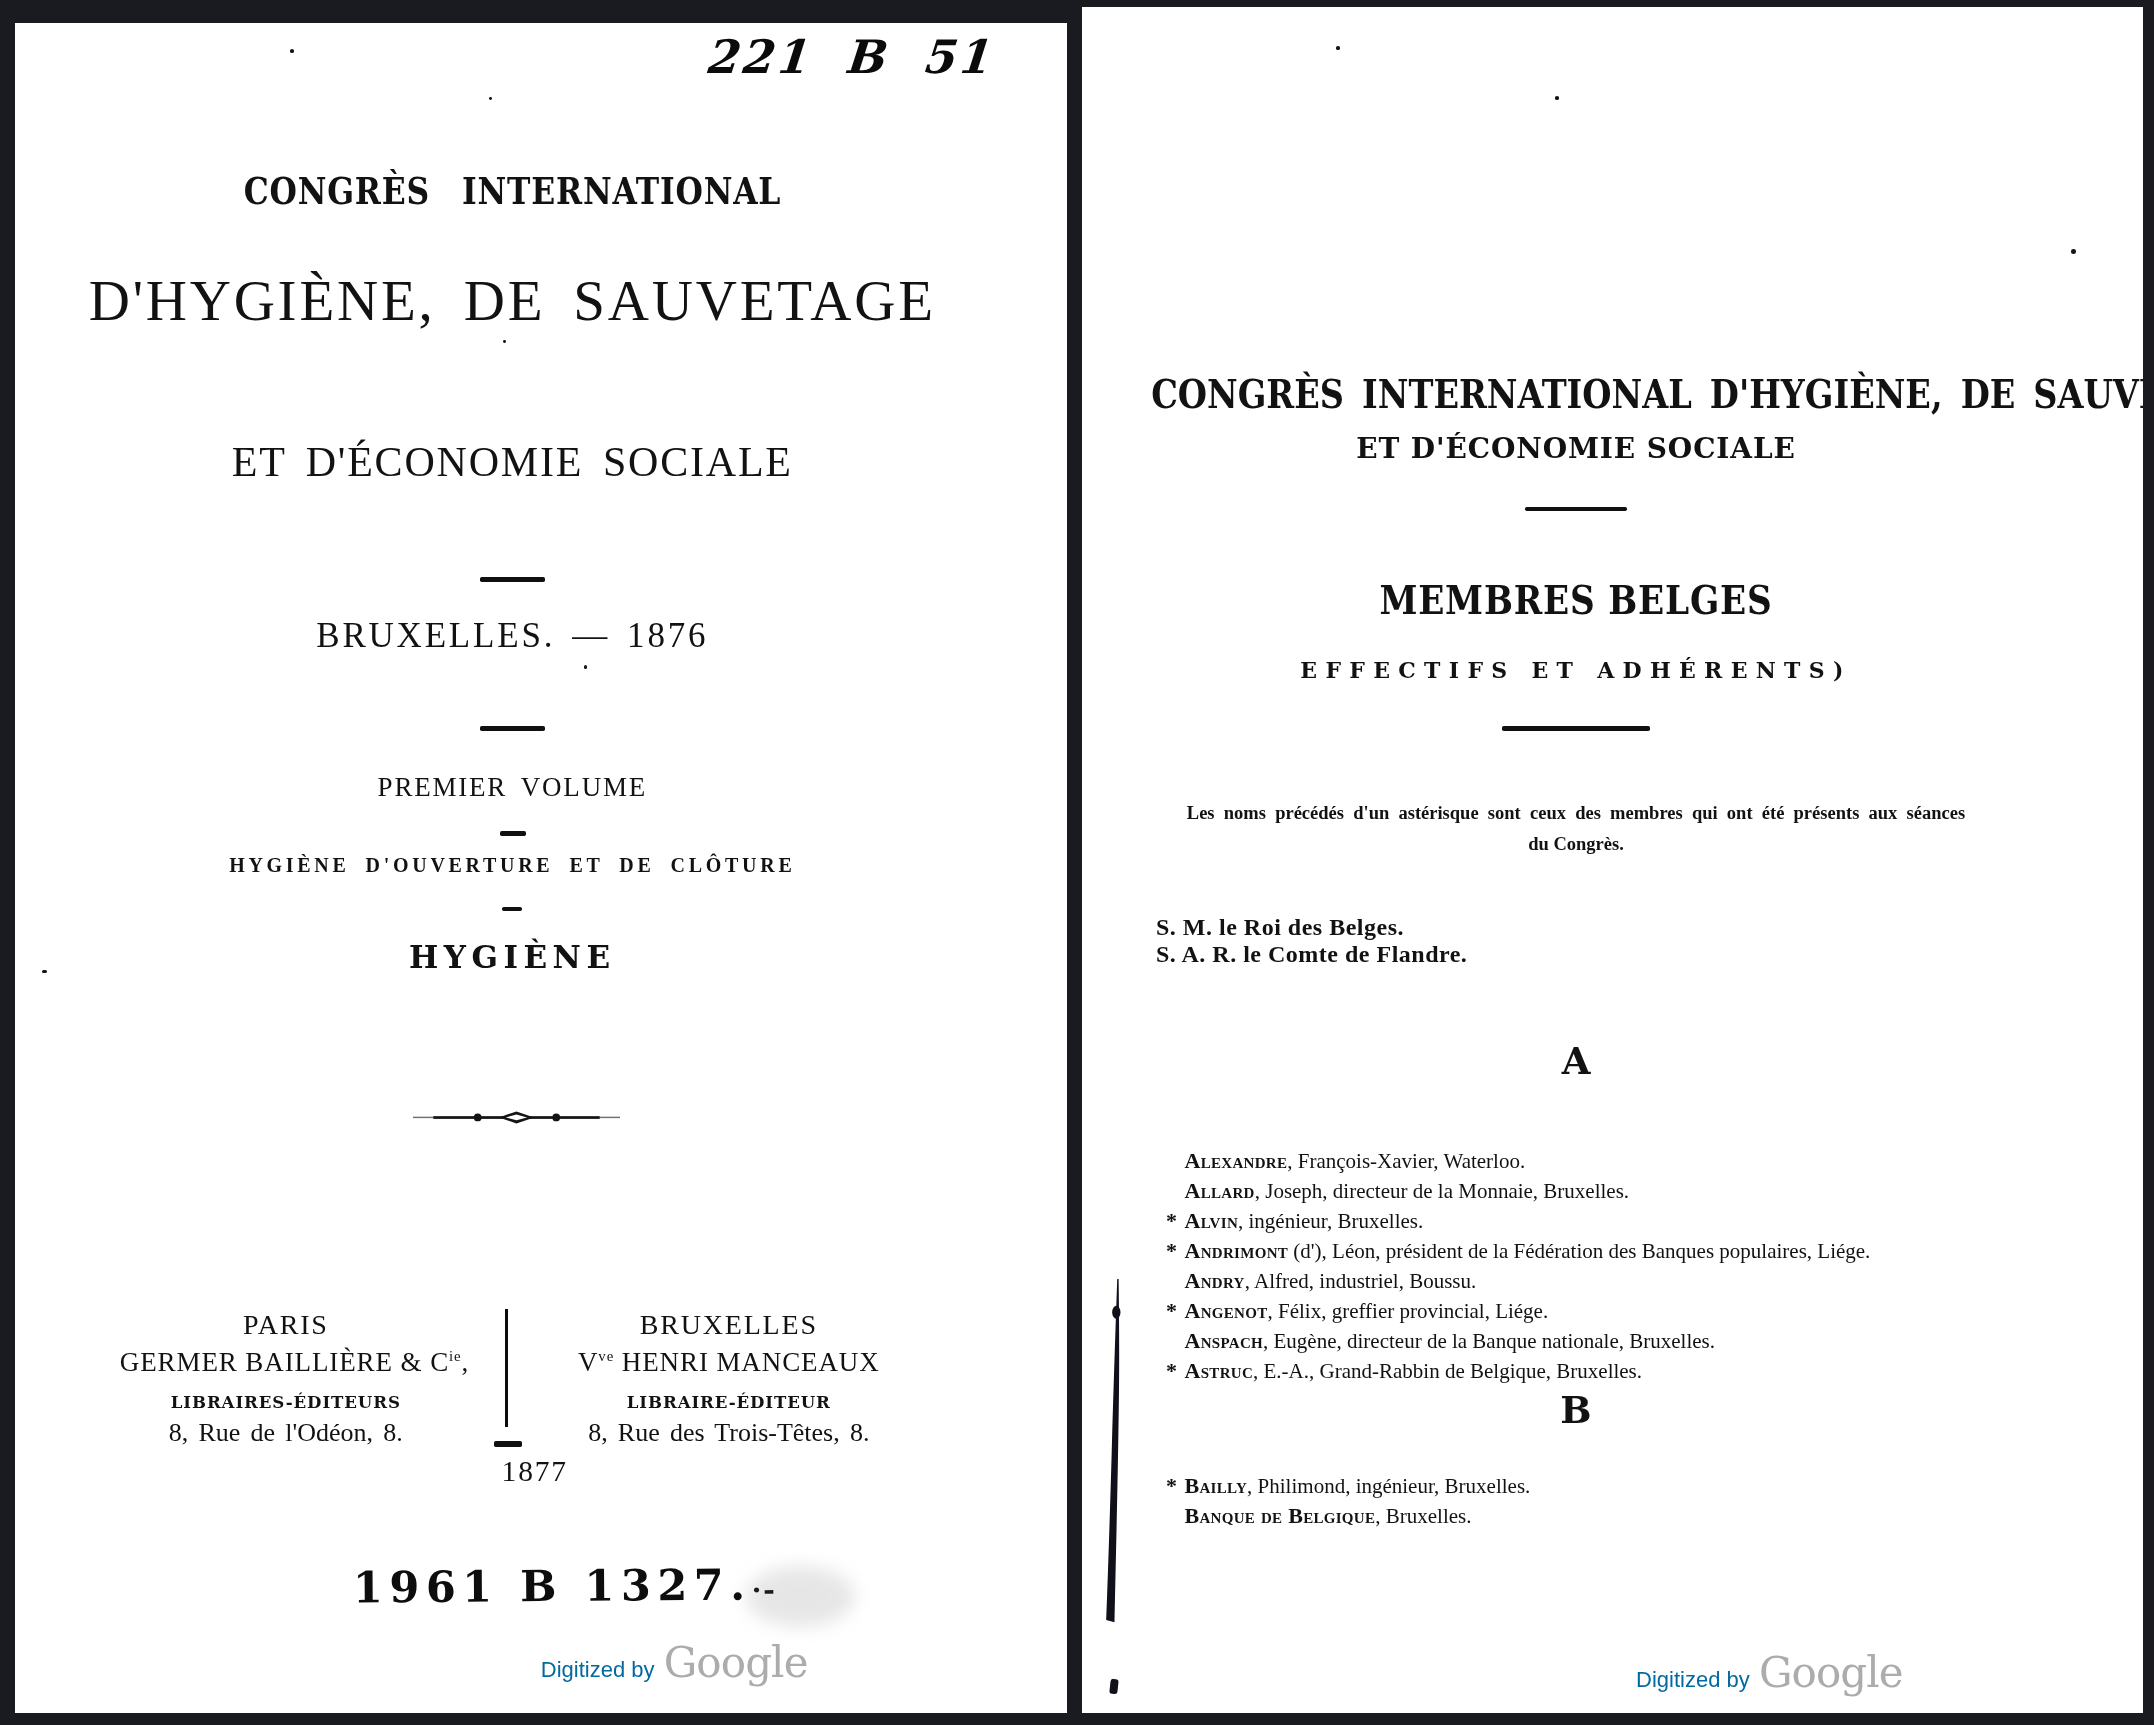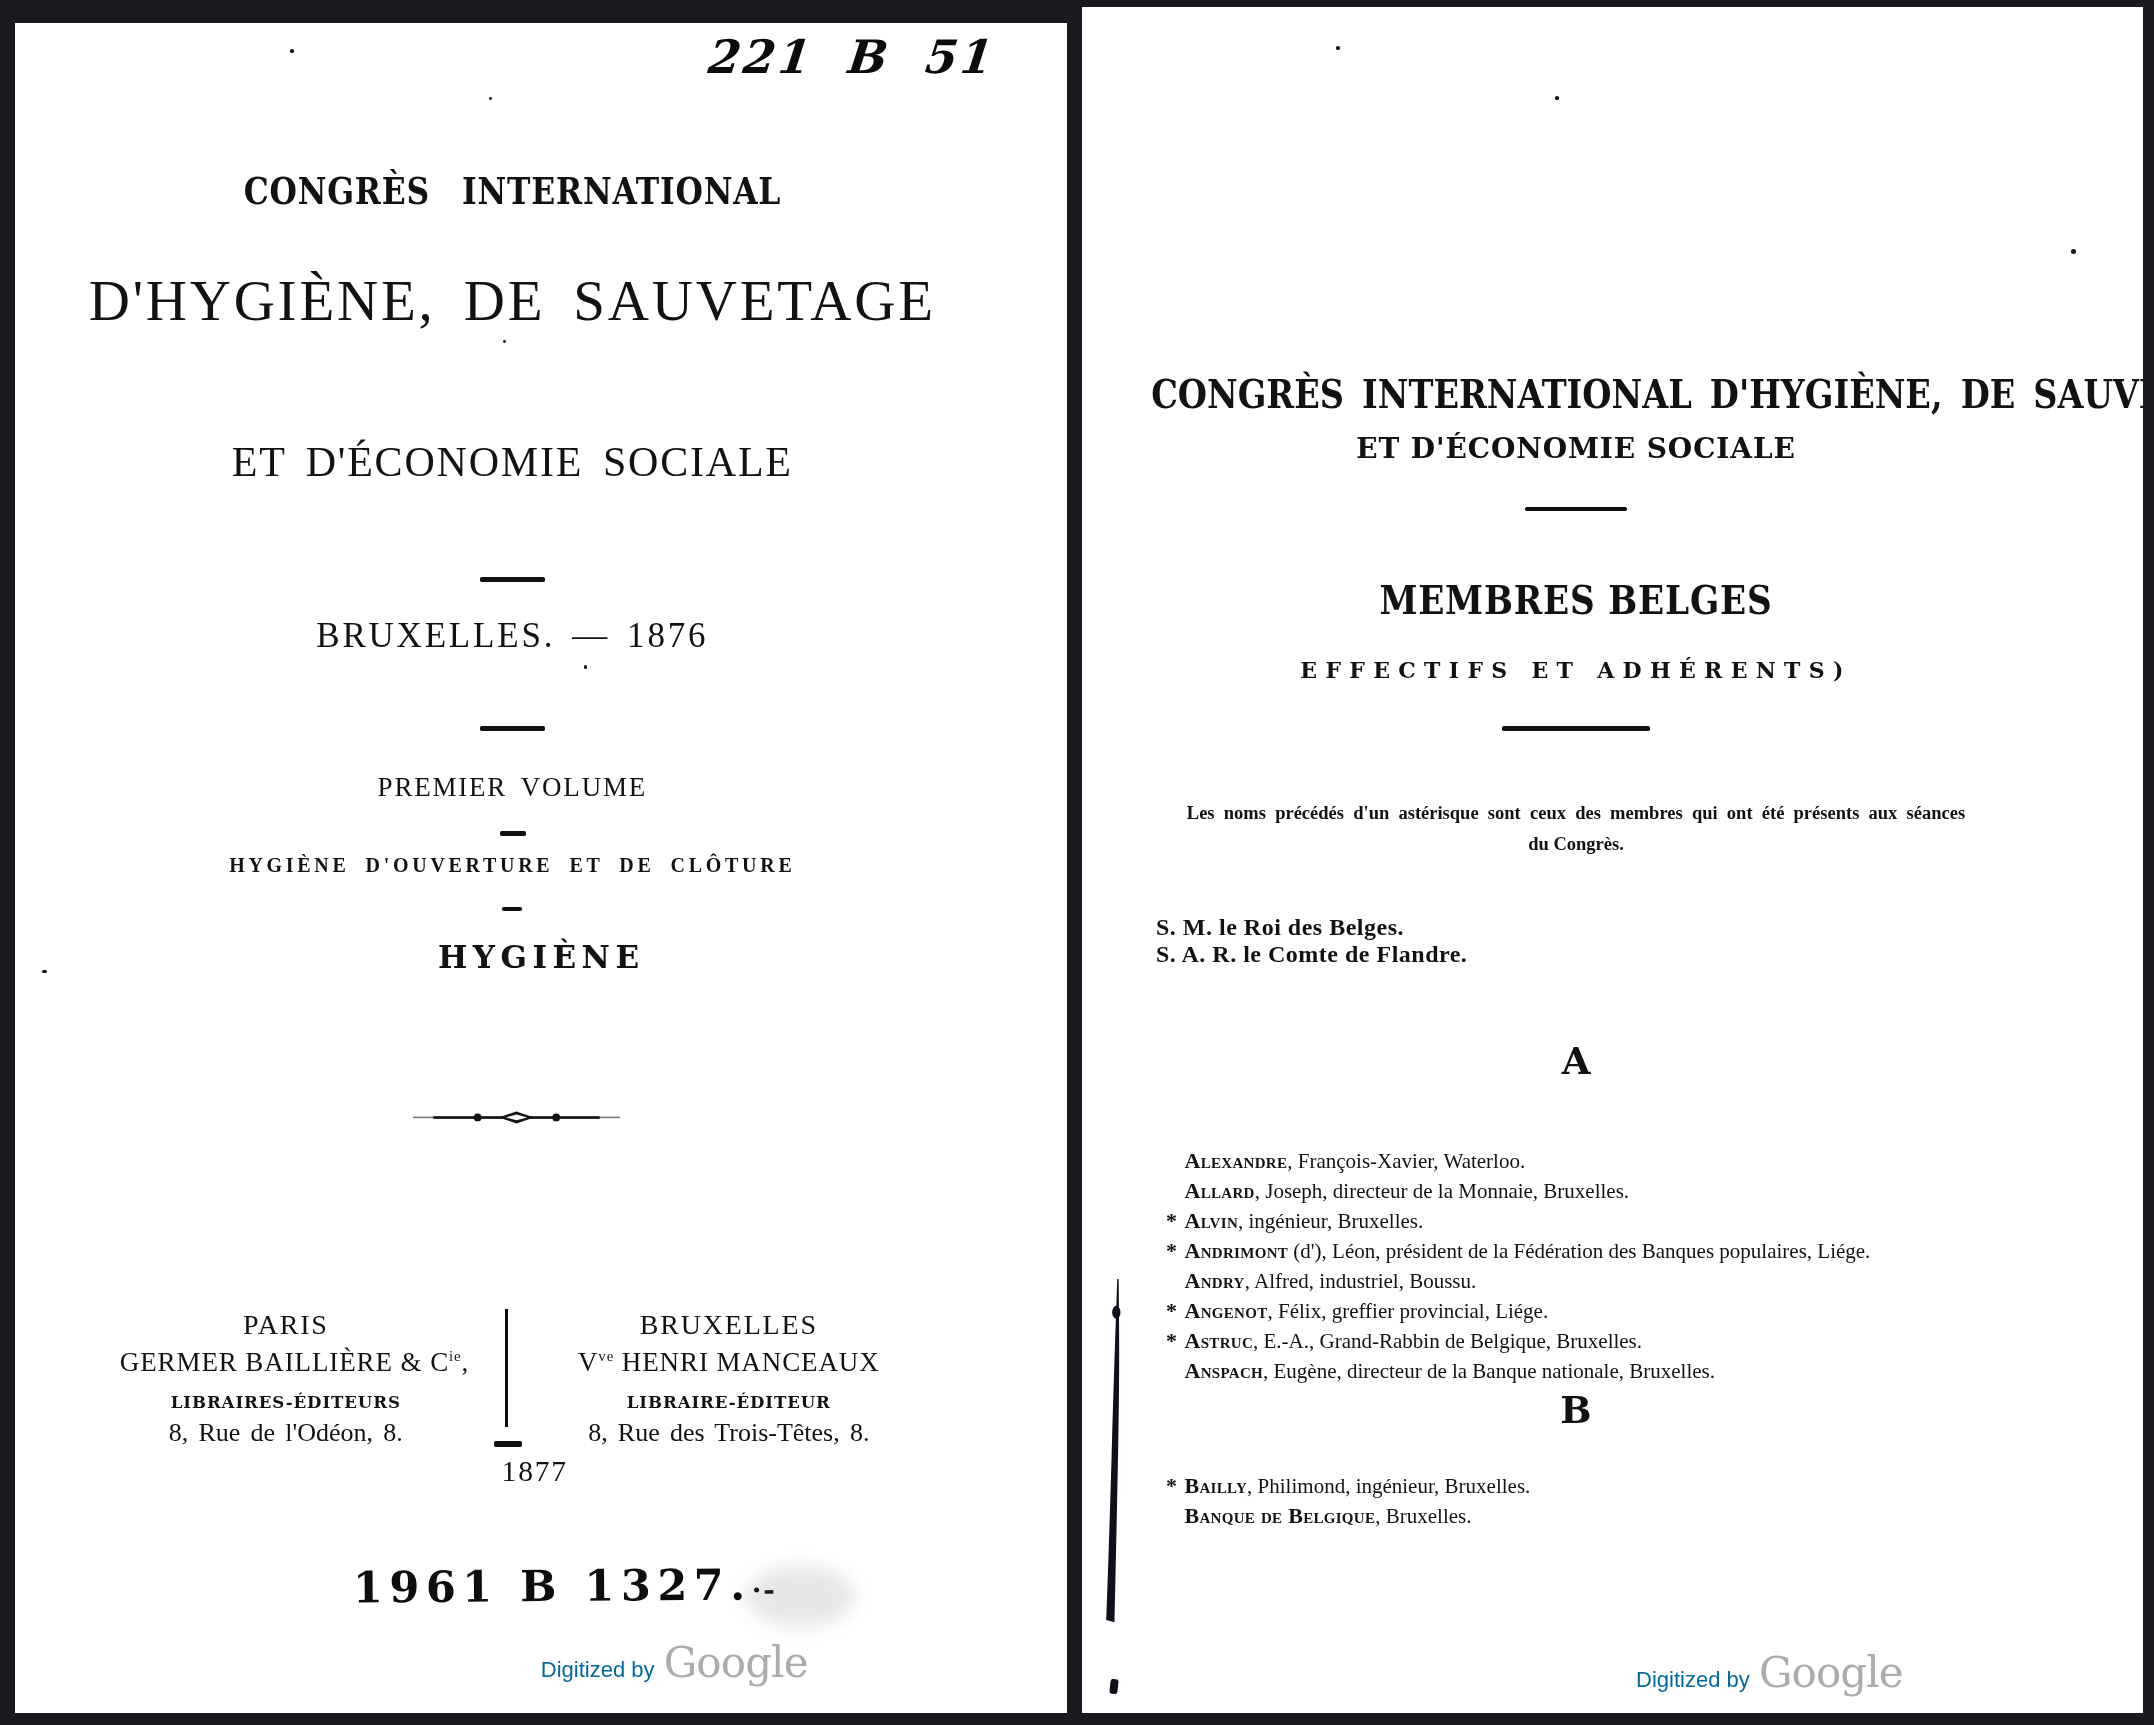--- a/index.html
+++ b/index.html
@@ -23,21 +23,21 @@
     font-size:46px;font-style:italic;font-weight:bold;
     letter-spacing:2.8px;word-spacing:16.6px;transform:skewX(-7deg);color:#0b0b0b;
   }
   .l-t1{top:146px;font-family:"DejaVu Serif",serif;font-weight:bold;font-size:37px;
         letter-spacing:0.9px;word-spacing:24px;transform:scaleX(.85);transform-origin:center;}
   .l-t2{top:245px;font-size:57px;letter-spacing:2.8px;word-spacing:11px;}
   .l-t3{top:415px;font-size:42px;letter-spacing:1.8px;word-spacing:7.4px;}
   .l-city{top:593px;font-size:35px;letter-spacing:2.8px;word-spacing:5.5px;}
   .l-vol{top:749px;font-size:27px;letter-spacing:1.8px;word-spacing:5.5px;}
   .l-seance{top:831px;font-size:20px;font-weight:bold;letter-spacing:3.7px;word-spacing:7.4px;}
-  .l-subject{top:916px;font-family:"DejaVu Serif",serif;font-size:31px;font-weight:bold;letter-spacing:5.5px;margin-left:29px;}
+  .l-subject{top:916px;font-family:"DejaVu Serif",serif;font-size:31px;font-weight:bold;letter-spacing:5.5px;}
   .rule{background:#101010;border-radius:1.8px;}
   .rule1{top:554px;left:465px;width:65px;height:4.6px;}
   .rule2{top:703px;left:465px;width:65px;height:4.6px;}
   .dash1{top:808px;left:485px;width:26px;height:4.6px;}
   .dash2{top:884px;left:487px;width:20px;height:3.7px;}
   .dash3{top:1418px;left:479px;width:28px;height:5.5px;}
 
   .imprint-col{position:absolute;width:332px;text-align:center;}
   .imp-left{left:105px;top:1286px;}
   .imp-right{left:548px;top:1286px;}
@@ -171,22 +171,22 @@
 
   <div class="abs ctr r-letter letter-a">A</div>
 
   <div class="member-list list-a">
     <div class="member"><span class="ast"></span><span class="surname">Alexandre</span><span>, François-Xavier, Waterloo.</span></div>
     <div class="member"><span class="ast"></span><span class="surname">Allard</span><span>, Joseph, directeur de la Monnaie, Bruxelles.</span></div>
     <div class="member"><span class="ast">*</span><span class="surname">Alvin</span><span>, ingénieur, Bruxelles.</span></div>
     <div class="member"><span class="ast">*</span><span class="surname">Andrimont</span><span> (d'), Léon, président de la Fédération des Banques populaires, Liége.</span></div>
     <div class="member"><span class="ast"></span><span class="surname">Andry</span><span>, Alfred, industriel, Boussu.</span></div>
     <div class="member"><span class="ast">*</span><span class="surname">Angenot</span><span>, Félix, greffier provincial, Liége.</span></div>
+    <div class="member"><span class="ast"></span><span class="surname">Anspach</span><span>, Eugène, directeur de la Banque nationale, Bruxelles.</span></div>
     <div class="member"><span class="ast">*</span><span class="surname">Astruc</span><span>, E.-A., Grand-Rabbin de Belgique, Bruxelles.</span></div>
-    <div class="member"><span class="ast"></span><span class="surname">Anspach</span><span>, Eugène, directeur de la Banque nationale, Bruxelles.</span></div>
   </div>
 
   <div class="abs ctr r-letter letter-b">B</div>
 
   <div class="member-list list-b">
     <div class="member"><span class="ast">*</span><span class="surname">Bailly</span><span>, Philimond, ingénieur, Bruxelles.</span></div>
     <div class="member"><span class="ast"></span><span class="surname">Banque de Belgique</span><span>,  Bruxelles.</span></div>
   </div>
 
   <div class="abs watermark wm-right">

